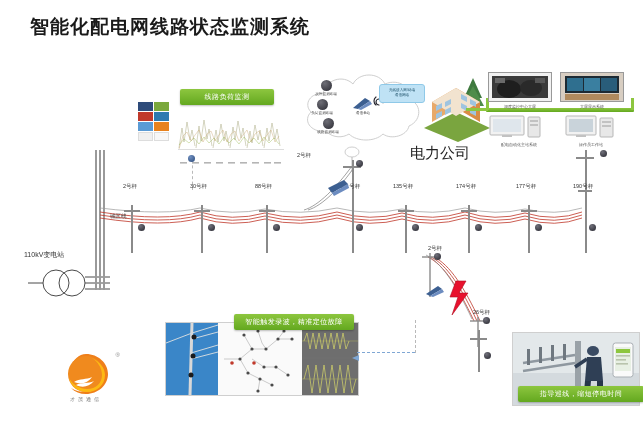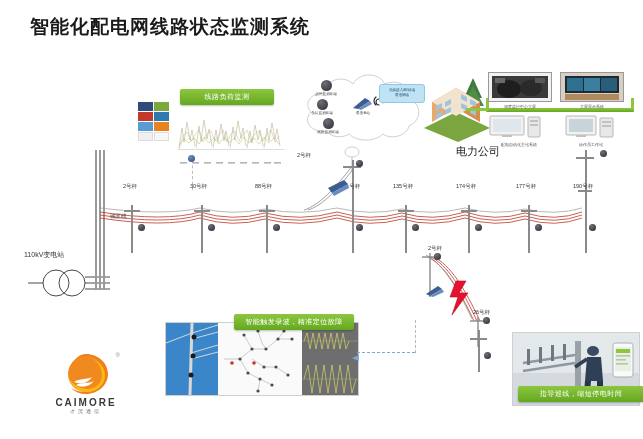--- a/index.html
+++ b/index.html
@@ -19,21 +19,21 @@
   
   #cloud-shape{left:297px;top:66px;width:128px;height:82px;}
 
   .cloud-node{position:absolute;width:30px;text-align:center;font-size:3.6px;color:#444;}
   .cloud-node .bubble{width:11px;height:11px;margin:0 auto 1px;border-radius:50%;
         background:radial-gradient(circle at 35% 30%,#6e6e76,#2b2b33);}
   .bluebox{position:absolute;background:#bfe2f5;border:1px solid #8fc9e8;border-radius:3px;
         font-size:3.6px;color:#24566e;text-align:center;padding:3px 2px;line-height:1.5;}
 
   
-  #company-label{left:410px;top:144px;width:90px;text-align:right;font-size:11px;color:#222;}
+  #company-label{left:410px;top:144px;width:90px;text-align:left;font-size:15px;color:#222;}
 
   
   .dev{position:absolute;text-align:center;}
   .dev .cap{font-size:4px;color:#555;margin-top:2px;white-space:nowrap;}
 
   .photo{background:#2d2d2d;border:1px solid #999;}
 
   
   .pole-label{position:absolute;font-size:5.5px;color:#333;white-space:nowrap;}
   .pole{position:absolute;width:1.5px;background:#8a8a8a;}
@@ -519,15 +519,14 @@
       <path d="M30,4 C40,4 48,12 48,22 C48,32 40,40 30,40 C20,40 12,32 12,22
                C12,12 20,4 30,4 Z" fill="#f08a1e"></path>
       <path d="M36,6 C44,10 49,16 49,23 C49,33 41,40 31,40 C22,40 15,34 13,26
                C17,33 24,37 31,37 C40,37 46,31 46,23 C46,16 42,10 36,6 Z" fill="#fdb913"></path>
       <ellipse cx="34" cy="22" rx="17" ry="17" fill="#ffffff" opacity="0"></ellipse>
       <path d="M18,30 C24,26 30,28 36,25 C32,31 25,33 18,30 Z" fill="#ffffff"></path>
       <path d="M20,33 C26,30 32,32 38,29 C33,35 26,36 20,33 Z" fill="#ffffff"></path>
     </svg>
     <span style="position:absolute;right:-4px;top:0;font-size:6px;color:#8a8a8a;">®</span>
   </div>
-  <div id="logo-name">CAIMORE</div>
   <div id="logo-cn">才茂通信</div>
 </div>
 
 </body></html>

